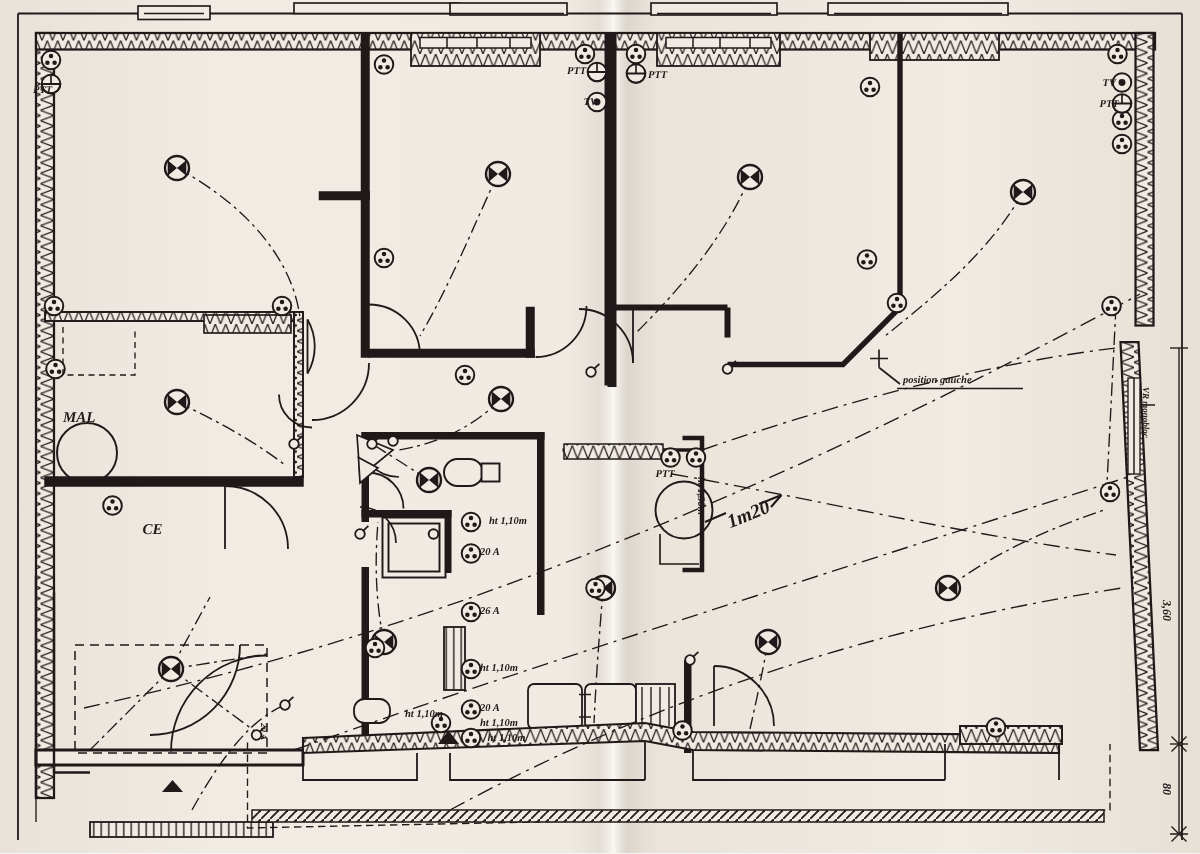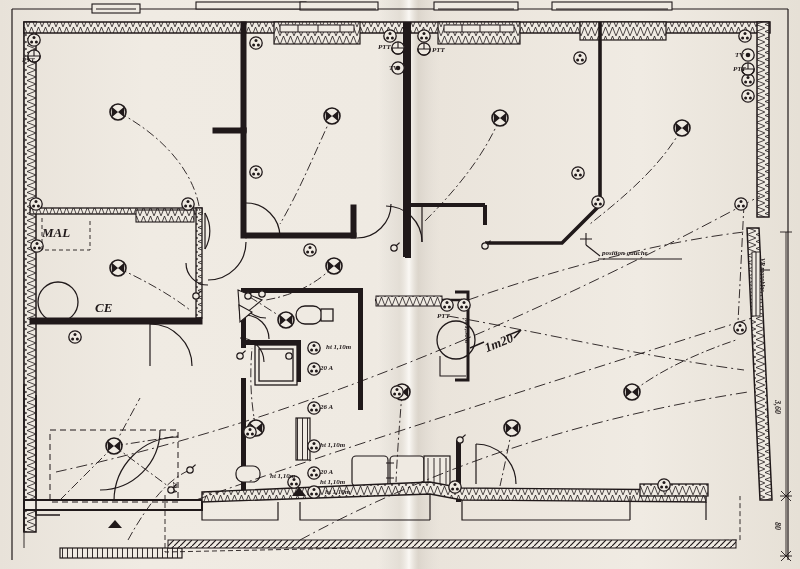--- a/index.html
+++ b/index.html
@@ -2,21 +2,21 @@
 <html><head>
 <meta charset="utf-8">
 <style>
   html,body{margin:0;padding:0;background:#ffffff;}
   body{width:800px;height:569px;overflow:hidden;font-family:"Liberation Serif",serif;}
   #plan-root{position:relative;width:800px;height:569px;background:#efeae2;}
   #plan-svg{position:absolute;left:0;top:0;width:800px;height:569px;display:block;}
   .lbl{position:absolute;font-family:"Liberation Serif",serif;font-style:italic;font-weight:bold;color:#20191a;white-space:nowrap;line-height:1;}
   .lbl-sm{font-size:7px;}
   .lbl-xs{font-size:6px;}
-  .lbl-md{font-size:13px;}
+  .lbl-md{font-size:10px;margin-top:48px;}
   .lbl-dim{font-size:8px;font-style:italic;font-weight:bold;}
   .rot-vert{transform:rotate(90deg);transform-origin:left top;}
   .hand{font-family:"Liberation Serif",serif;font-style:italic;font-weight:bold;font-size:13px;transform:rotate(-22deg);}
 </style>
 </head>
 <body>
 
 <div id="plan-root">
 
 <svg id="plan-svg" viewBox="0 0 800 569" xmlns="http://www.w3.org/2000/svg">

